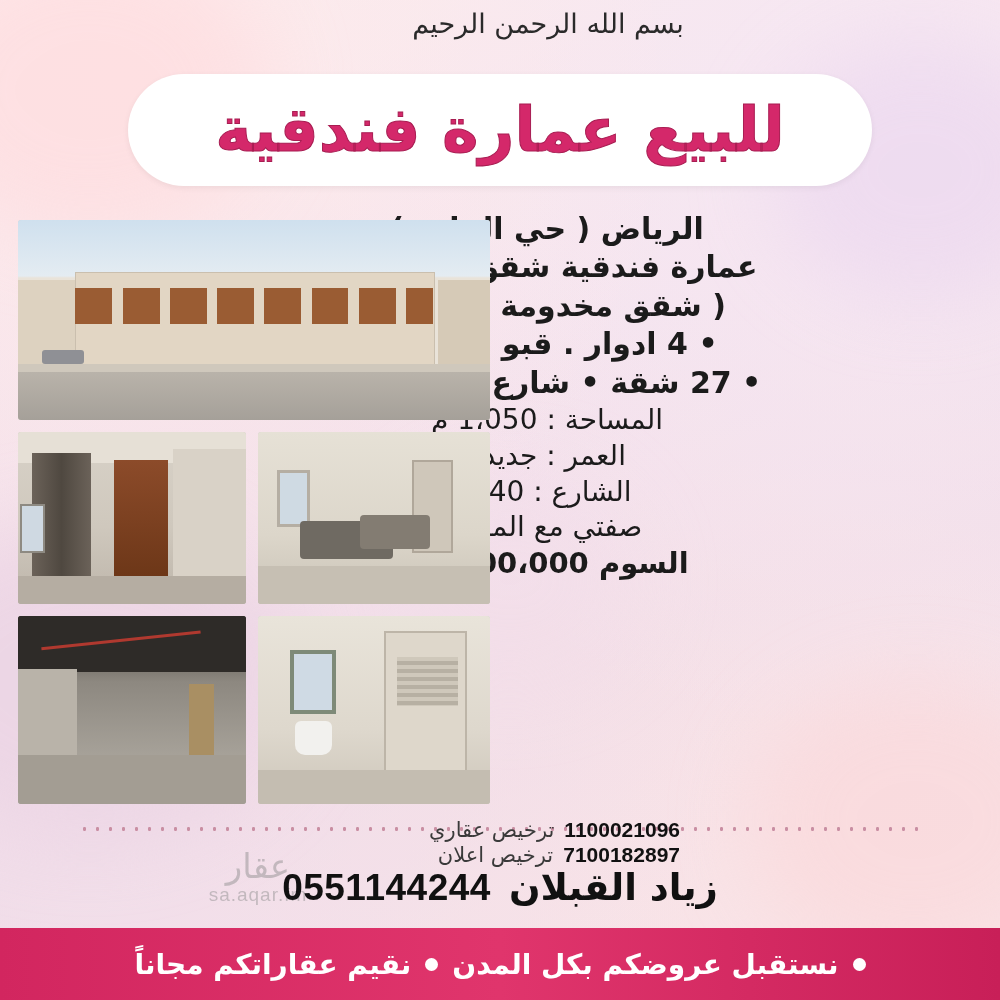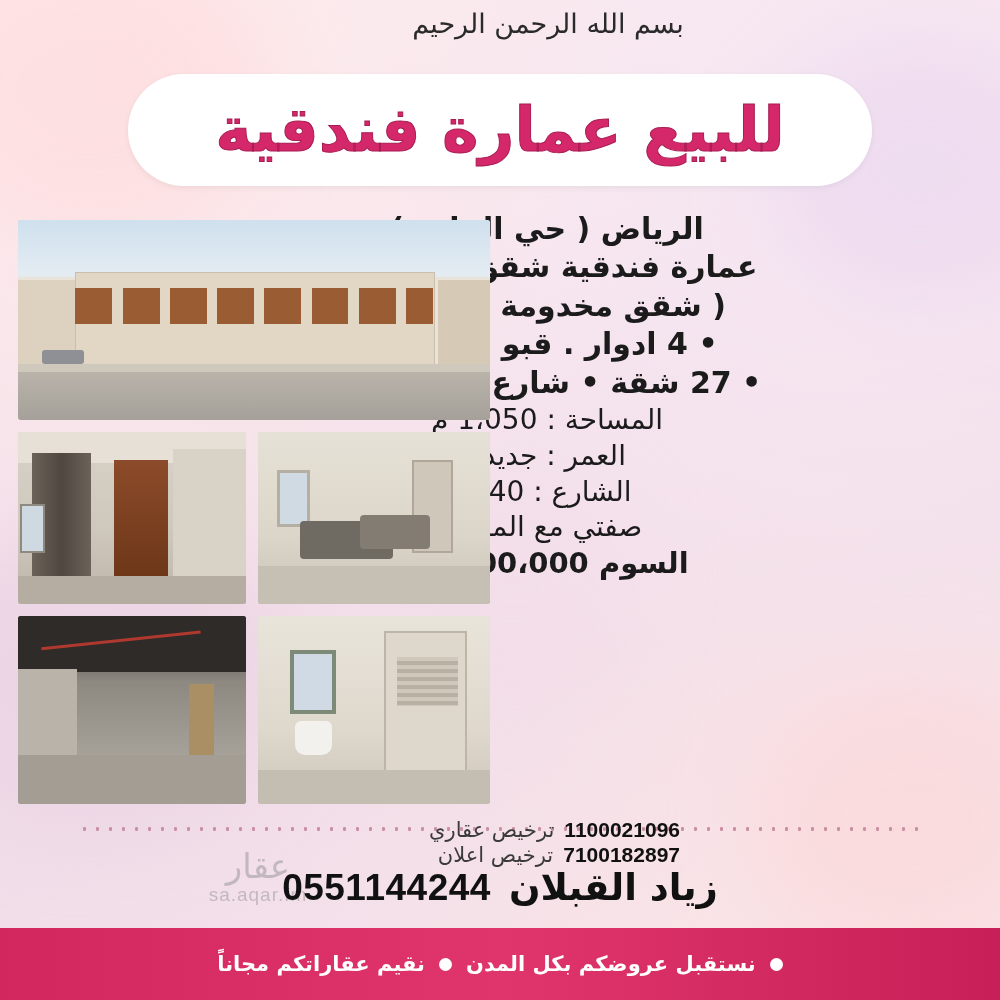--- a/index.html
+++ b/index.html
@@ -317,21 +317,21 @@
     display: flex;
     align-items: center;
     justify-content: center;
     gap: 14px;
     color: #ffffff;
     direction: rtl;
   }
   .banner .txt {
     font-family: "DejaVu Sans", sans-serif;
     font-weight: bold;
-    font-size: 21px;
+    font-size: 28px;
     white-space: nowrap;
   }
   .banner .dot {
     width: 13px;
     height: 13px;
     border-radius: 50%;
     background: #ffffff;
     display: inline-block;
     flex: 0 0 auto;
   }

